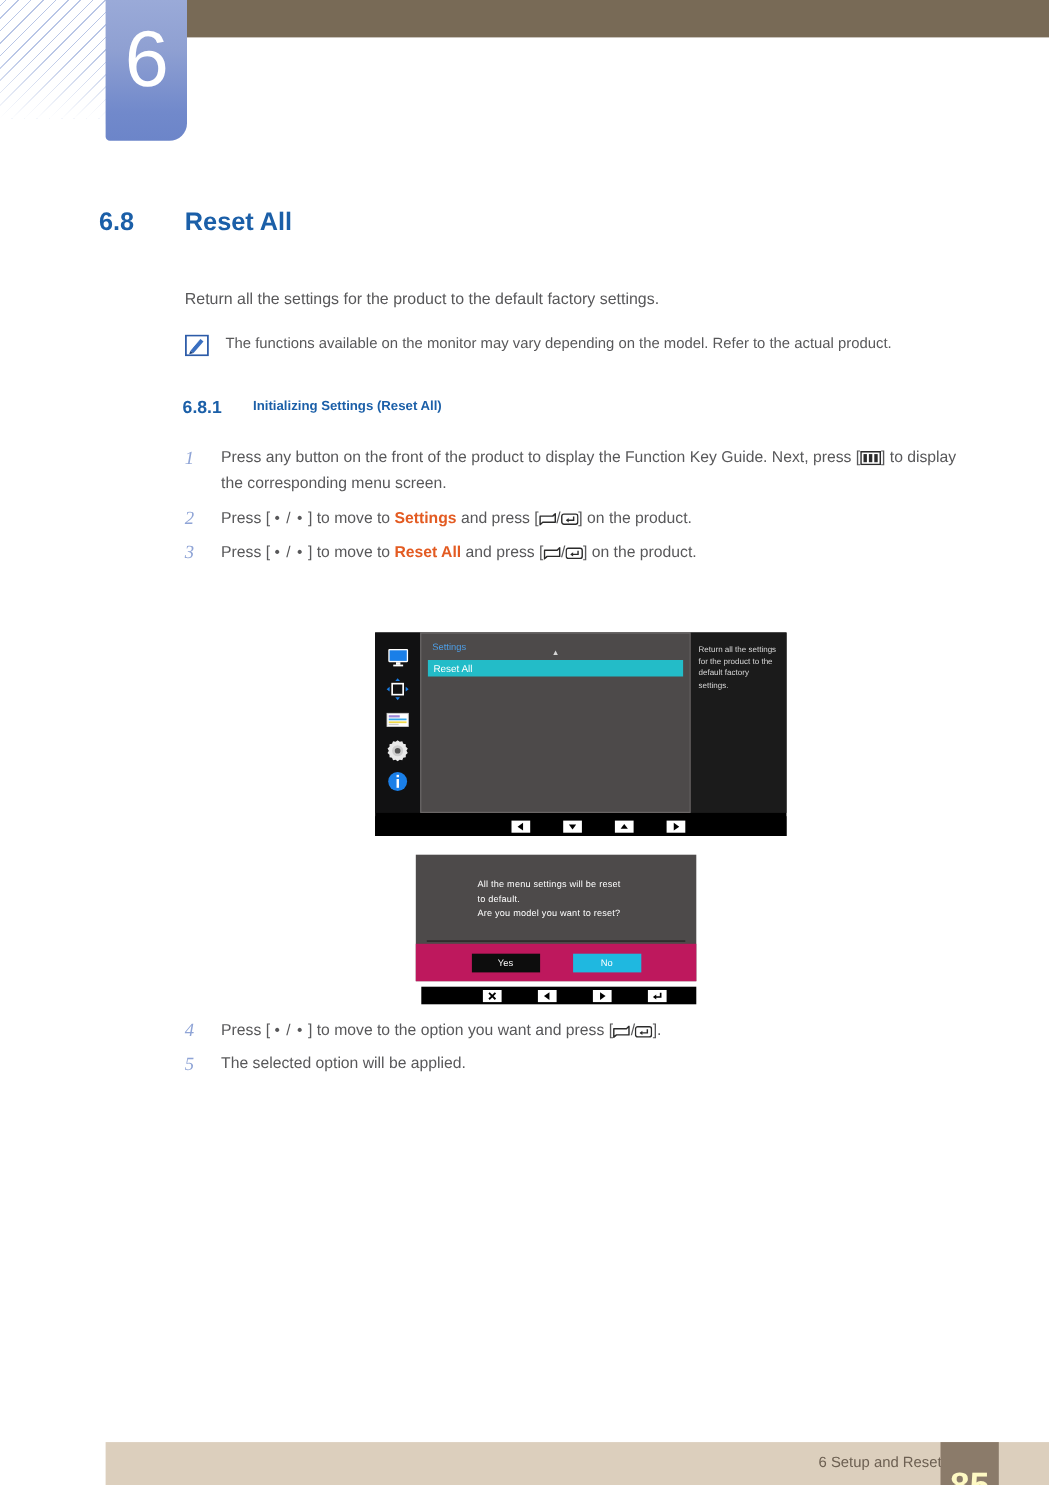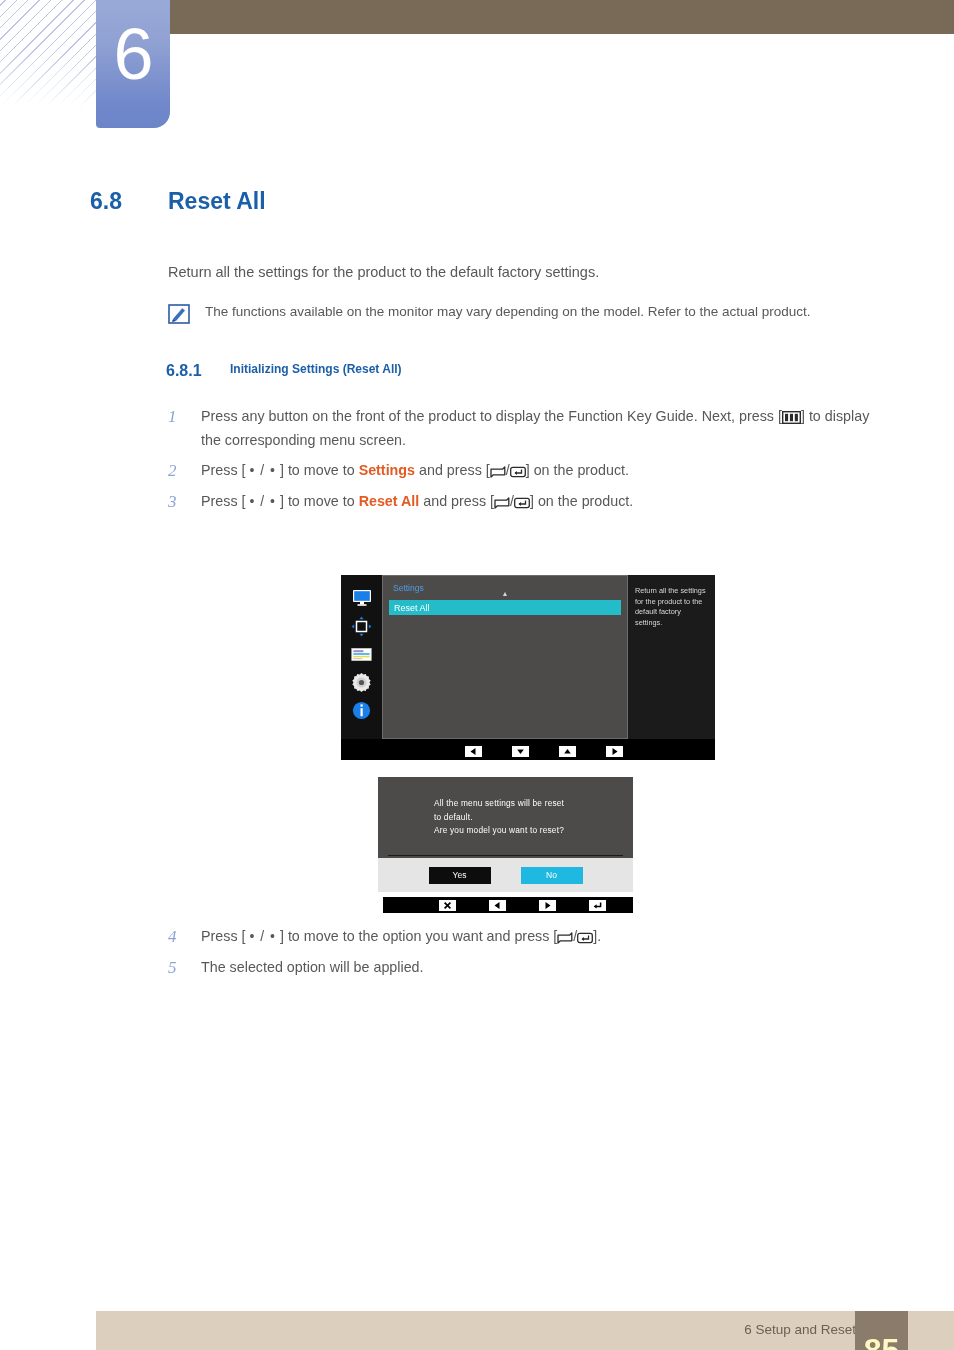--- a/index.html
+++ b/index.html
@@ -306,21 +306,21 @@
   .osd2-sep {
     position: absolute;
     left: 10px; top: 78px;
     width: 235px; height: 1px;
     background: #1b1b1b;
   }
   .osd2-btns {
     position: absolute;
     left: 0; top: 81px;
     width: 255px; height: 34px;
-    background: #e5e5e5;
+    background: #be185d;
     display: flex;
     align-items: center;
     justify-content: center;
     gap: 30px;
   }
   .osd2-btn {
     width: 62px; height: 17px;
     display: flex;
     align-items: center;
     justify-content: center;

